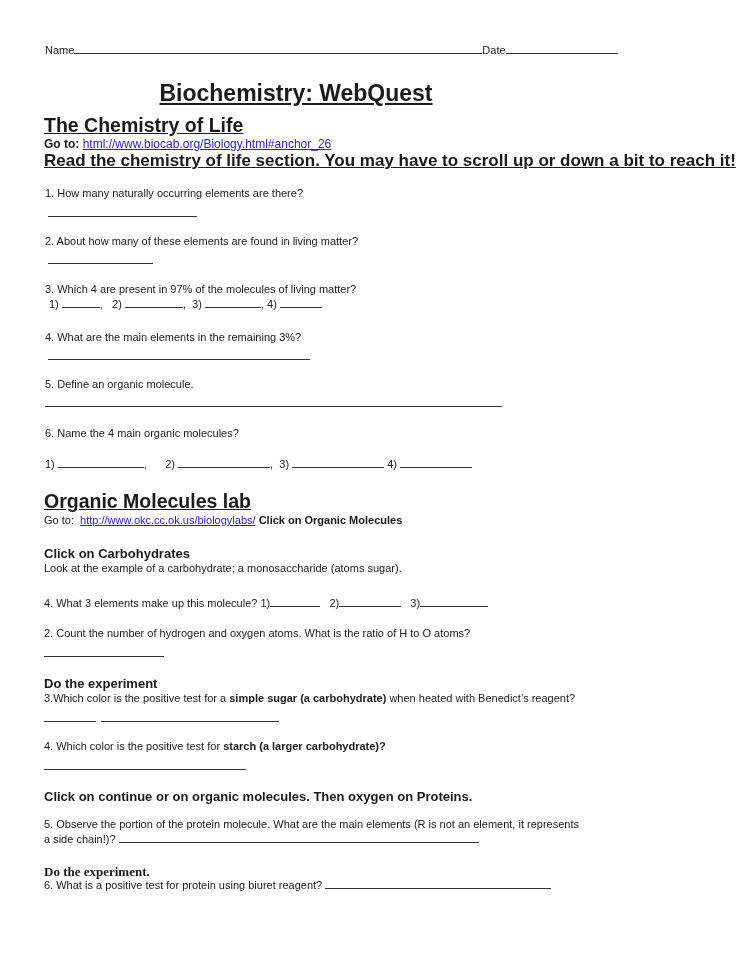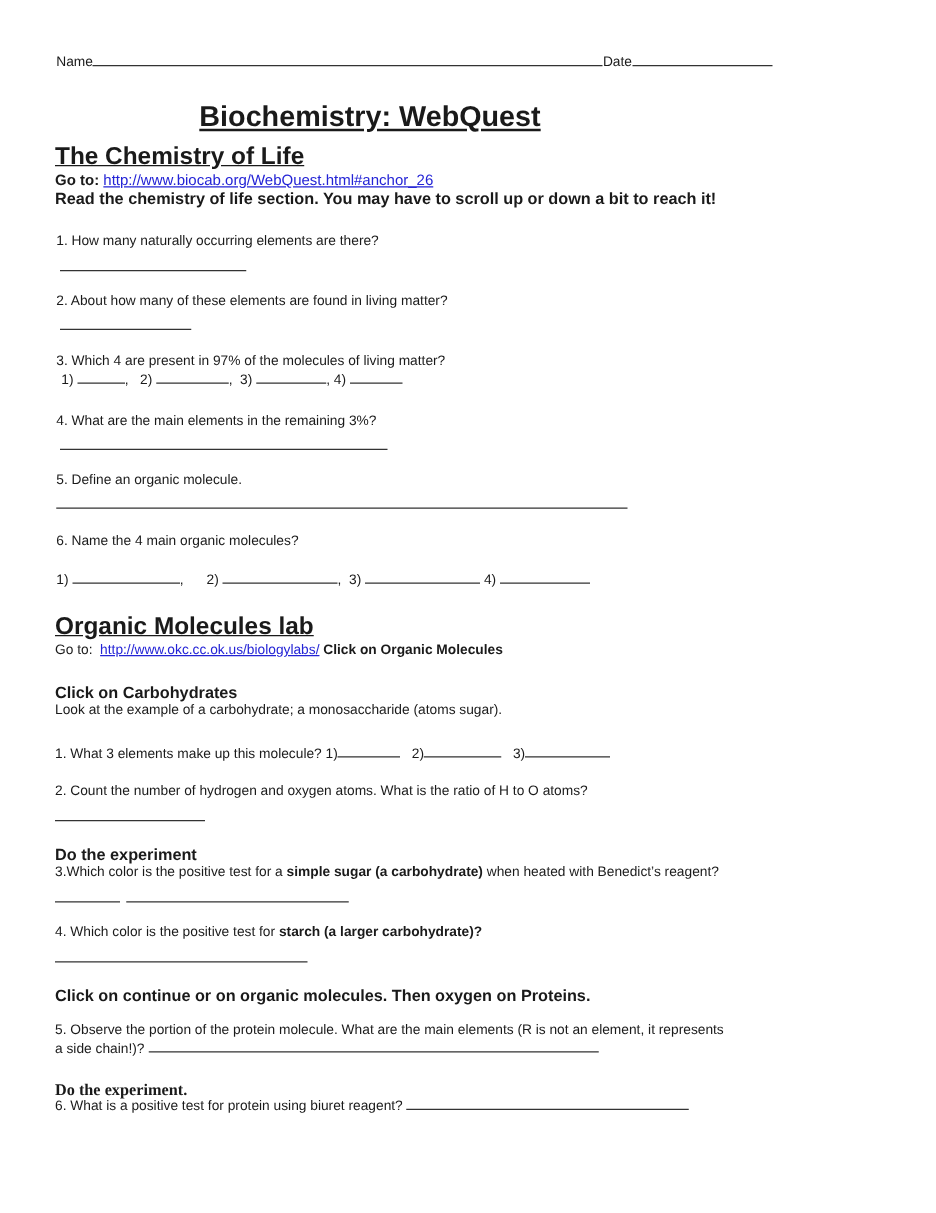--- a/index.html
+++ b/index.html
@@ -20,23 +20,23 @@
 
 <div class="abs q" style="left:45px; top:44px;">
   <span>Name</span><span class="line" style="width:408px;"></span><span>Date</span><span class="line" style="width:112px;"></span>
 </div>
 
 <div class="abs h1" style="left:0; width:592px; text-align:center; top:80px;">Biochemistry: WebQuest</div>
 
 <div class="abs h2" style="left:44px; top:114px;">The Chemistry of Life</div>
 <div class="abs" style="left:44px; top:137px; font-size:12px;">
   <span class="b">Go to:</span>
-  <a class="link">http://www.biocab.org/WebQuest.html#anchor_26</a>
+  <a class="link">html://www.biocab.org/Biology.html#anchor_26</a>
 </div>
-<div class="abs b" style="left:44px; top:151px; font-size:13px;">Read the chemistry of life section.  You may have to scroll up or down a bit to reach it!</div>
+<div class="abs b" style="left:44px; top:151px; font-size:17px;text-decoration:underline;">Read the chemistry of life section.  You may have to scroll up or down a bit to reach it!</div>
 
 <div class="abs q" style="left:45px; top:187px;">1. How many naturally occurring elements are there?</div>
 <div class="blank" style="left:48px; top:216px; width:149px;"></div>
 
 <div class="abs q" style="left:45px; top:235px;">2. About how many of these elements are found in living matter?</div>
 <div class="blank" style="left:48px; top:263px; width:105px;"></div>
 
 <div class="abs q" style="left:45px; top:283px;">3. Which 4 are present in 97% of the molecules of living matter?</div>
 <div class="abs q" style="left:49px; top:298px;">
   <span>1)</span> <span class="line" style="width:38px;"></span>,&nbsp;&nbsp;&nbsp;<span>2)</span> <span class="line" style="width:58px;"></span>,&nbsp;&nbsp;<span>3)</span> <span class="line" style="width:56px;"></span>, <span>4)</span> <span class="line" style="width:42px;"></span>
@@ -57,21 +57,21 @@
 <div class="abs q" style="left:44px; top:514px;">
   <span>Go to:</span>&nbsp;
   <a class="link">http://www.okc.cc.ok.us/biologylabs/</a>
   <span class="b">Click on Organic Molecules</span>
 </div>
 
 <div class="abs h3" style="left:44px; top:546px;">Click on Carbohydrates</div>
 <div class="abs q" style="left:44px; top:562px;">Look at the example of a carbohydrate; a monosaccharide (atoms sugar).</div>
 
 <div class="abs q" style="left:44px; top:597px;">
-  <span>1. What 3 elements make up this molecule?</span> <span>1)</span><span class="line" style="width:50px;"></span>&nbsp;&nbsp;&nbsp;<span>2)</span><span class="line" style="width:62px;"></span>&nbsp;&nbsp;&nbsp;<span>3)</span><span class="line" style="width:68px;"></span>
+  <span>4. What 3 elements make up this molecule?</span> <span>1)</span><span class="line" style="width:50px;"></span>&nbsp;&nbsp;&nbsp;<span>2)</span><span class="line" style="width:62px;"></span>&nbsp;&nbsp;&nbsp;<span>3)</span><span class="line" style="width:68px;"></span>
 </div>
 
 <div class="abs q" style="left:44px; top:627px;">2. Count the number of hydrogen and oxygen atoms.  What is the ratio of H to O atoms?</div>
 <div class="blank" style="left:44px; top:656px; width:120px;"></div>
 
 <div class="abs h3" style="left:44px; top:676px;">Do the experiment</div>
 <div class="abs q" style="left:44px; top:692px;">
   <span>3.Which color is the positive test for a </span><span class="b">simple sugar (a carbohydrate)</span><span> when heated with Benedict’s reagent?</span>
 </div>
 <div class="blank" style="left:44px; top:721px; width:52px;"></div>

